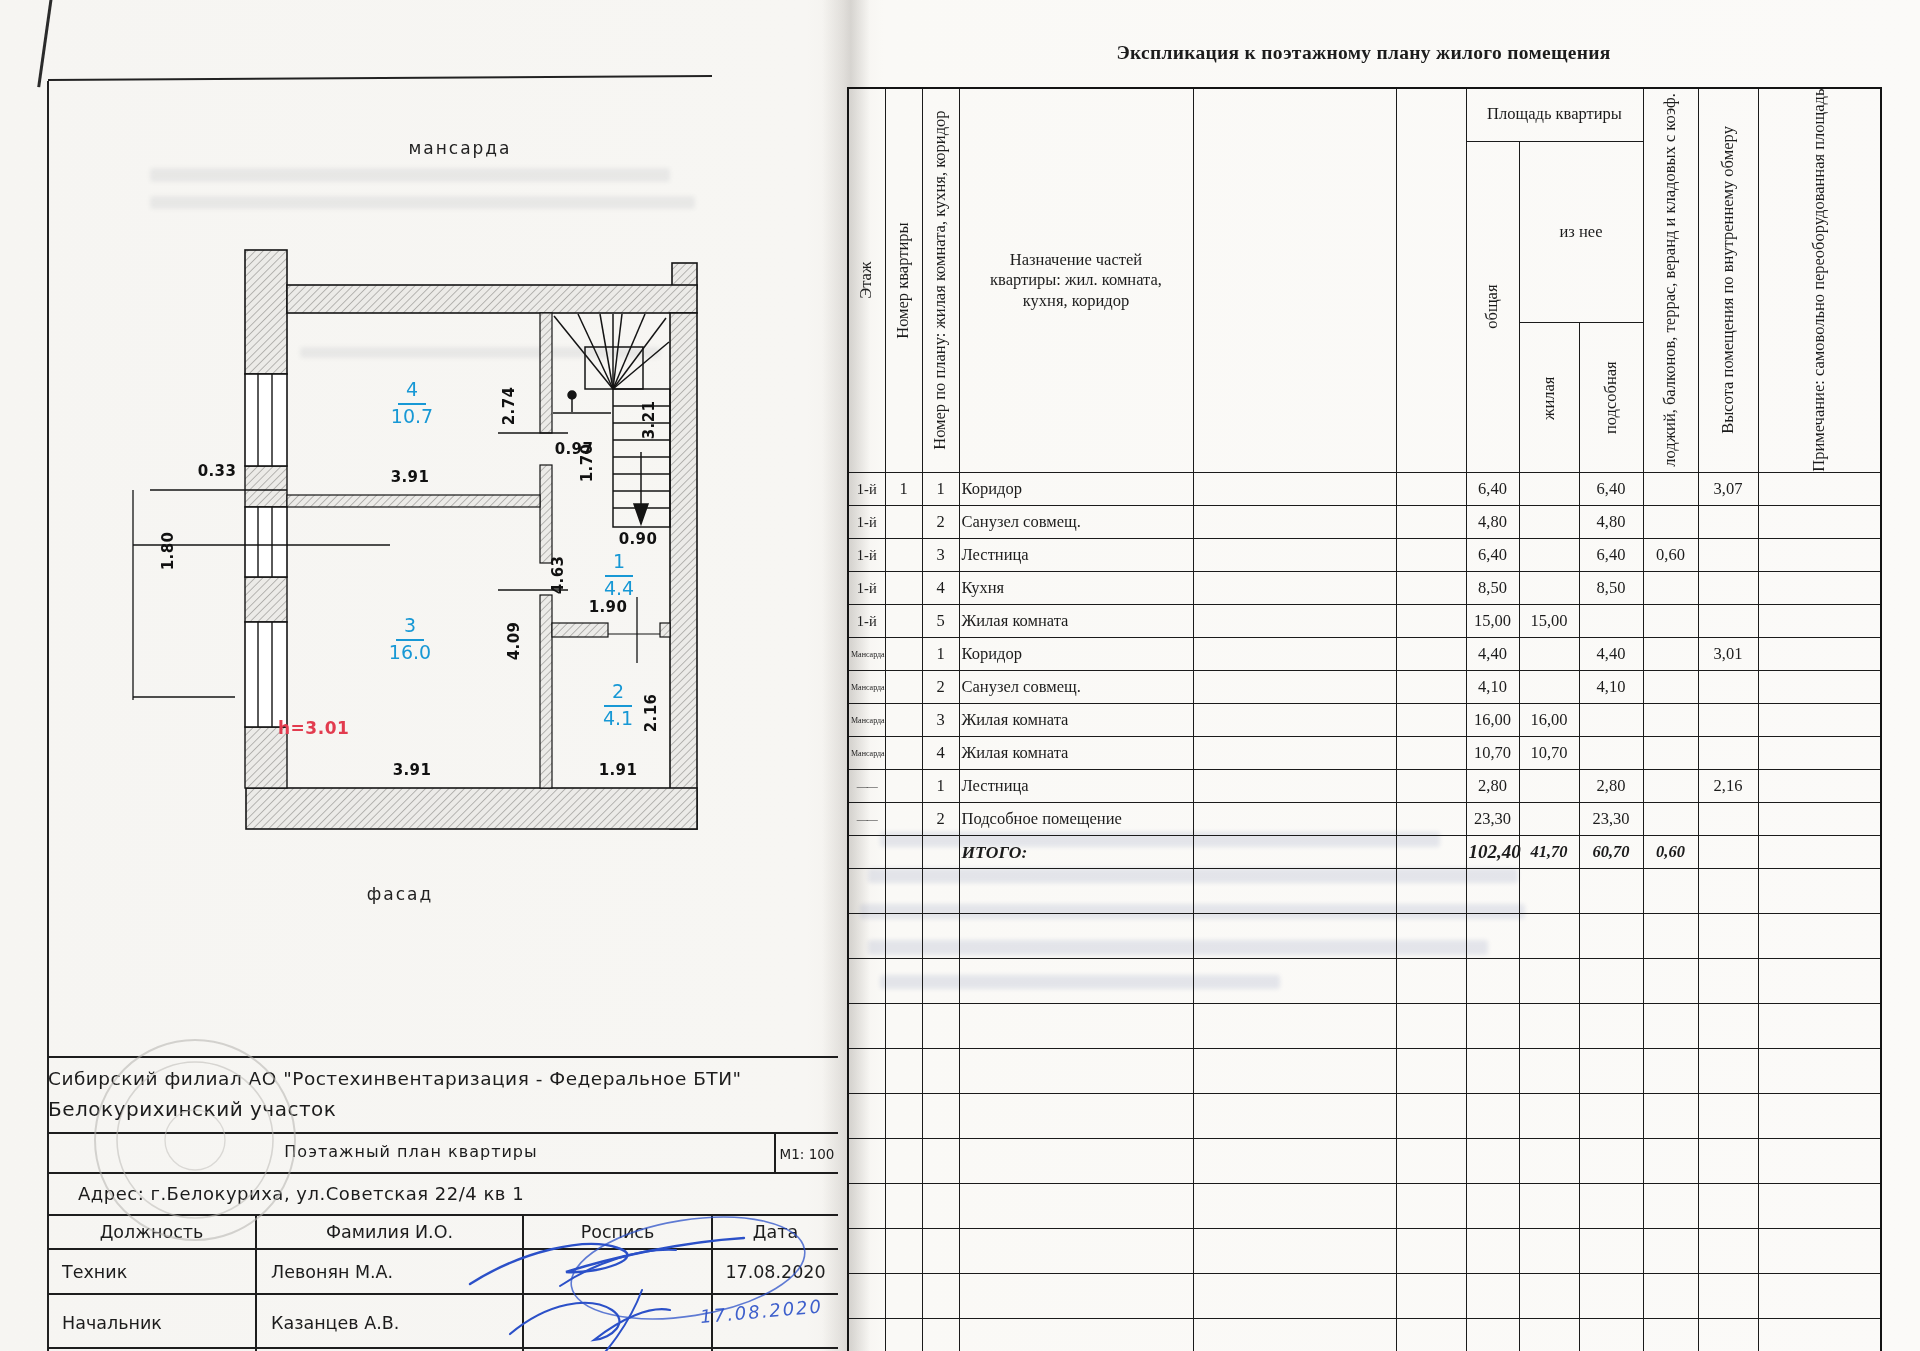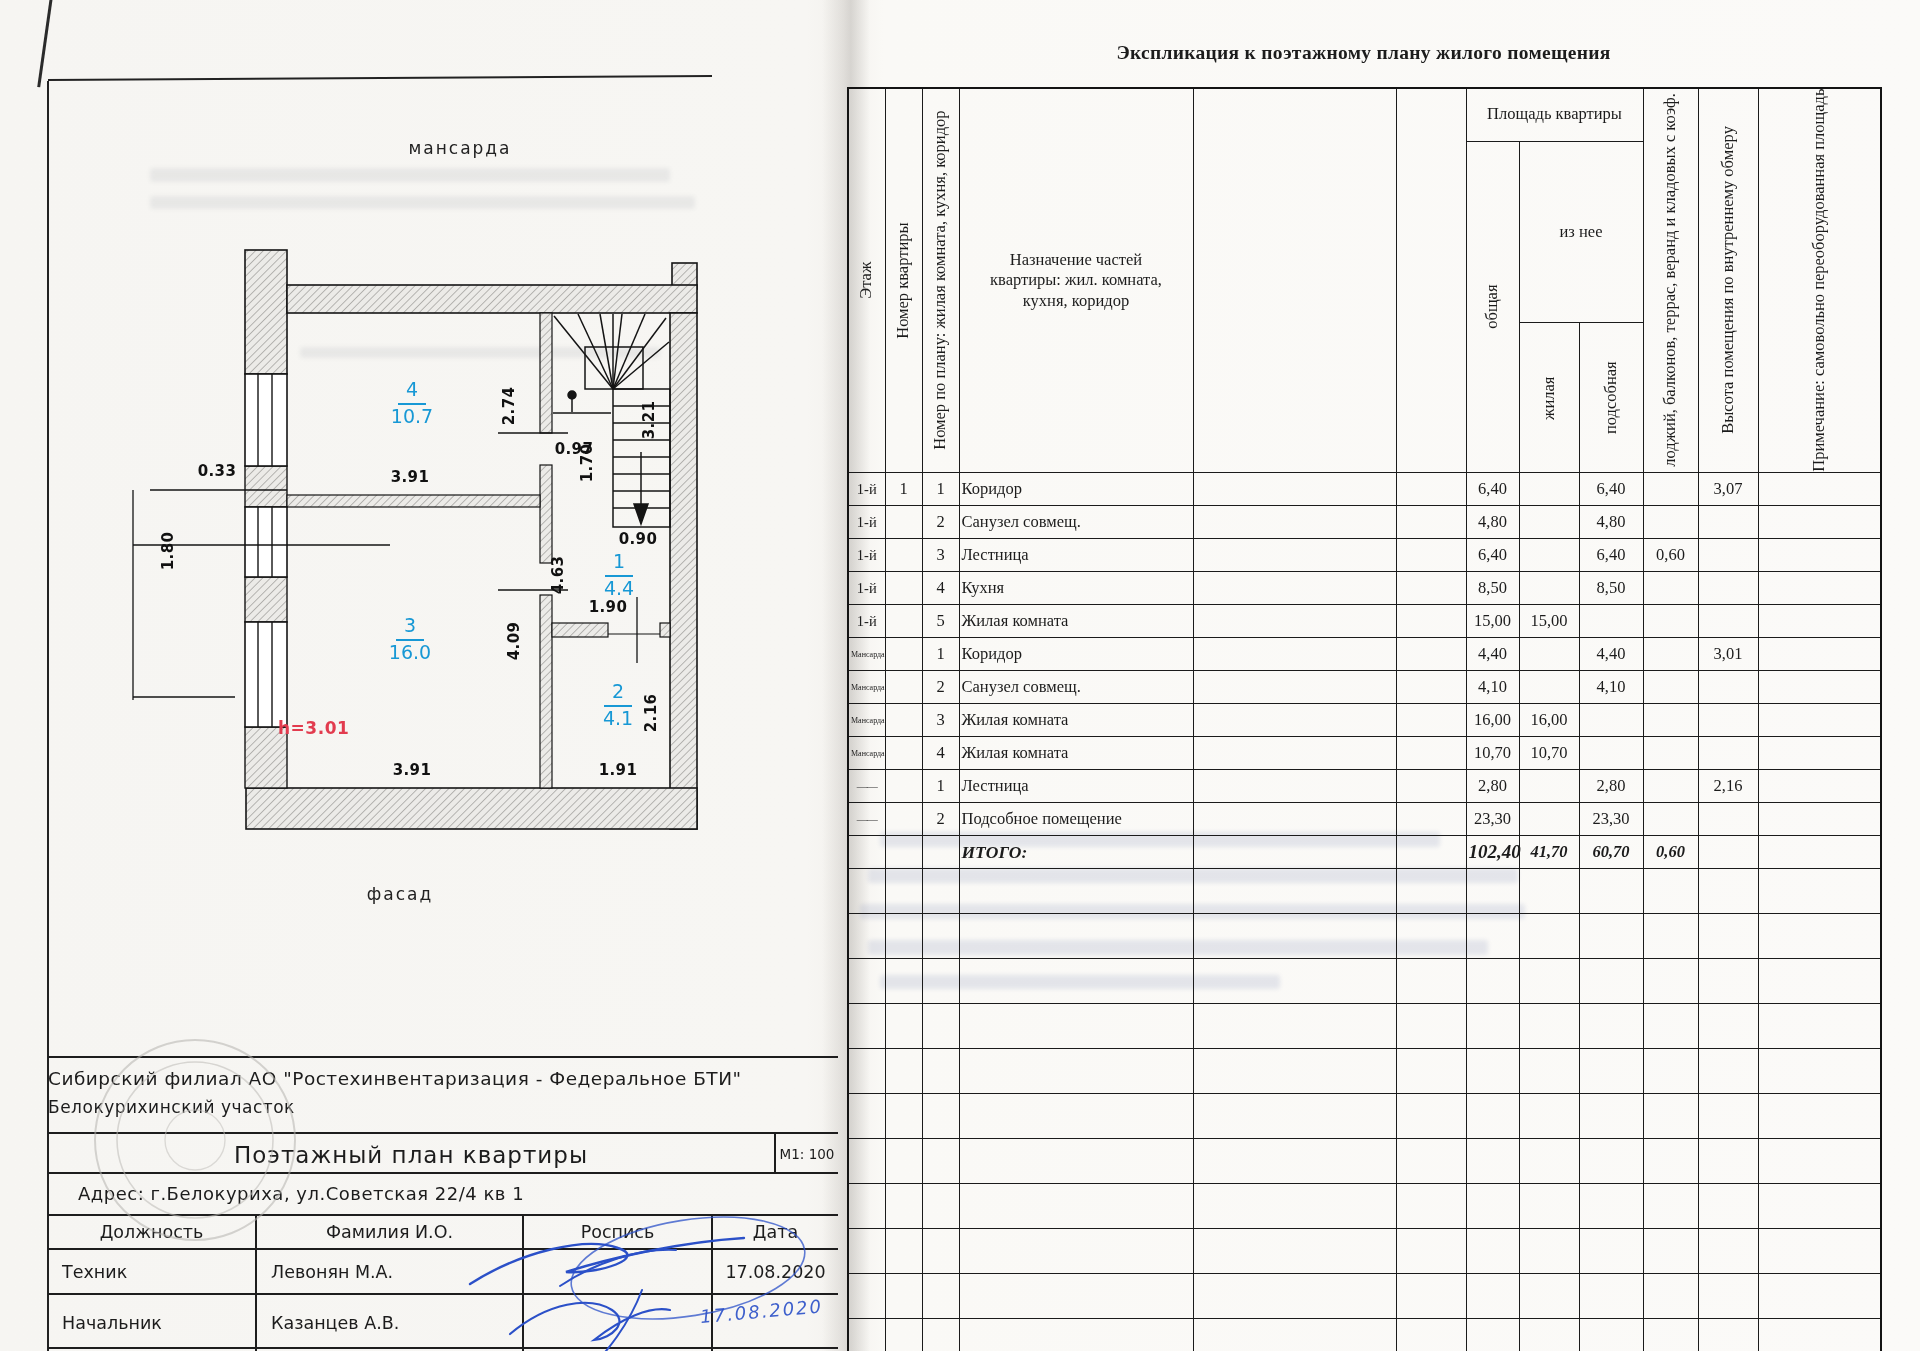--- a/index.html
+++ b/index.html
@@ -19,23 +19,23 @@
   .dim{position:absolute;font:700 15px/1 "DejaVu Sans",sans-serif;color:#111;letter-spacing:.4px;text-align:center;}
   .vdim{display:flex;align-items:center;justify-content:center;transform:rotate(-90deg);}
   .room{position:absolute;width:54px;text-align:center;color:var(--blue);font:400 19px/1.25 "DejaVu Sans",sans-serif;}
   .room .rn{display:inline-block;padding:0 8px 1px 8px;border-bottom:2px solid var(--blue);}
   .hnote{position:absolute;font:700 17px/1 "DejaVu Sans",sans-serif;color:var(--red);letter-spacing:.5px;}
   
   .tb{position:absolute;left:48px;top:1056px;width:790px;height:295px;border-top:2px solid #1d1d1d;}
   .tb .row{position:absolute;left:0;width:790px;border-bottom:2px solid #1d1d1d;box-sizing:border-box;}
   .tb-org{top:0;height:76px;text-align:left;}
   .tb-org .l1{font-size:18.5px;letter-spacing:.5px;margin-top:10px;}
-  .tb-org .l2{font-size:17px;letter-spacing:.5px;margin-top:8px;}
+  .tb-org .l2{font-size:20px;letter-spacing:.5px;margin-top:8px;}
   .tb-doc{top:76px;height:40px;}
-  .tb-doc .doc{position:absolute;left:0;width:726px;top:8px;text-align:center;font-size:23px;letter-spacing:1px;}
+  .tb-doc .doc{position:absolute;left:0;width:726px;top:8px;text-align:center;font-size:16px;letter-spacing:1px;}
   .tb-doc .m1{position:absolute;left:726px;top:0;width:64px;height:40px;border-left:2px solid #1d1d1d;
               box-sizing:border-box;display:flex;align-items:center;justify-content:center;font-size:13.5px;}
   .tb-addr{top:116px;height:42px;font-size:18px;letter-spacing:.5px;}
   .tb-addr span{position:absolute;left:30px;top:9px;}
   .tb-grid{top:158px;height:34px;}
   .tb-r5{top:192px;height:45px;}
   .tb-r6{top:237px;height:58px;border-bottom:none;}
   .tb-r6 .bline{position:absolute;left:0;top:52px;width:790px;height:2px;background:#1d1d1d;}
   .cell{position:absolute;top:0;height:100%;border-left:2px solid #1d1d1d;box-sizing:border-box;font-size:17.5px;}
   .cell.first{border-left:none;}

